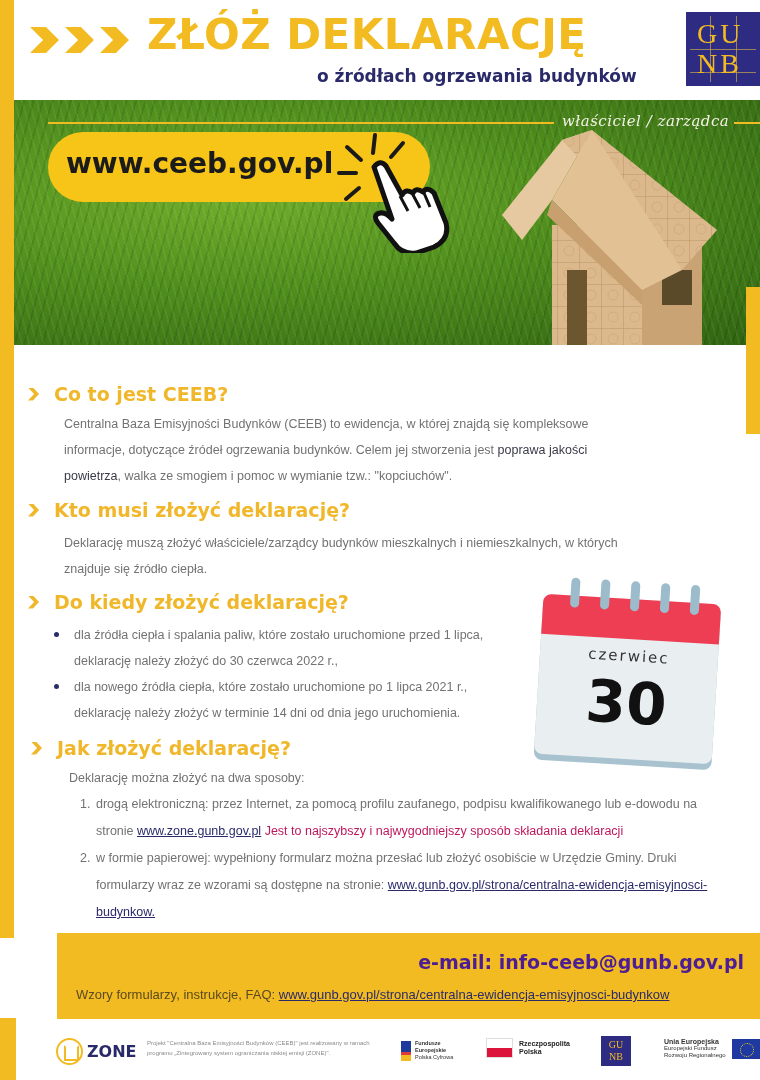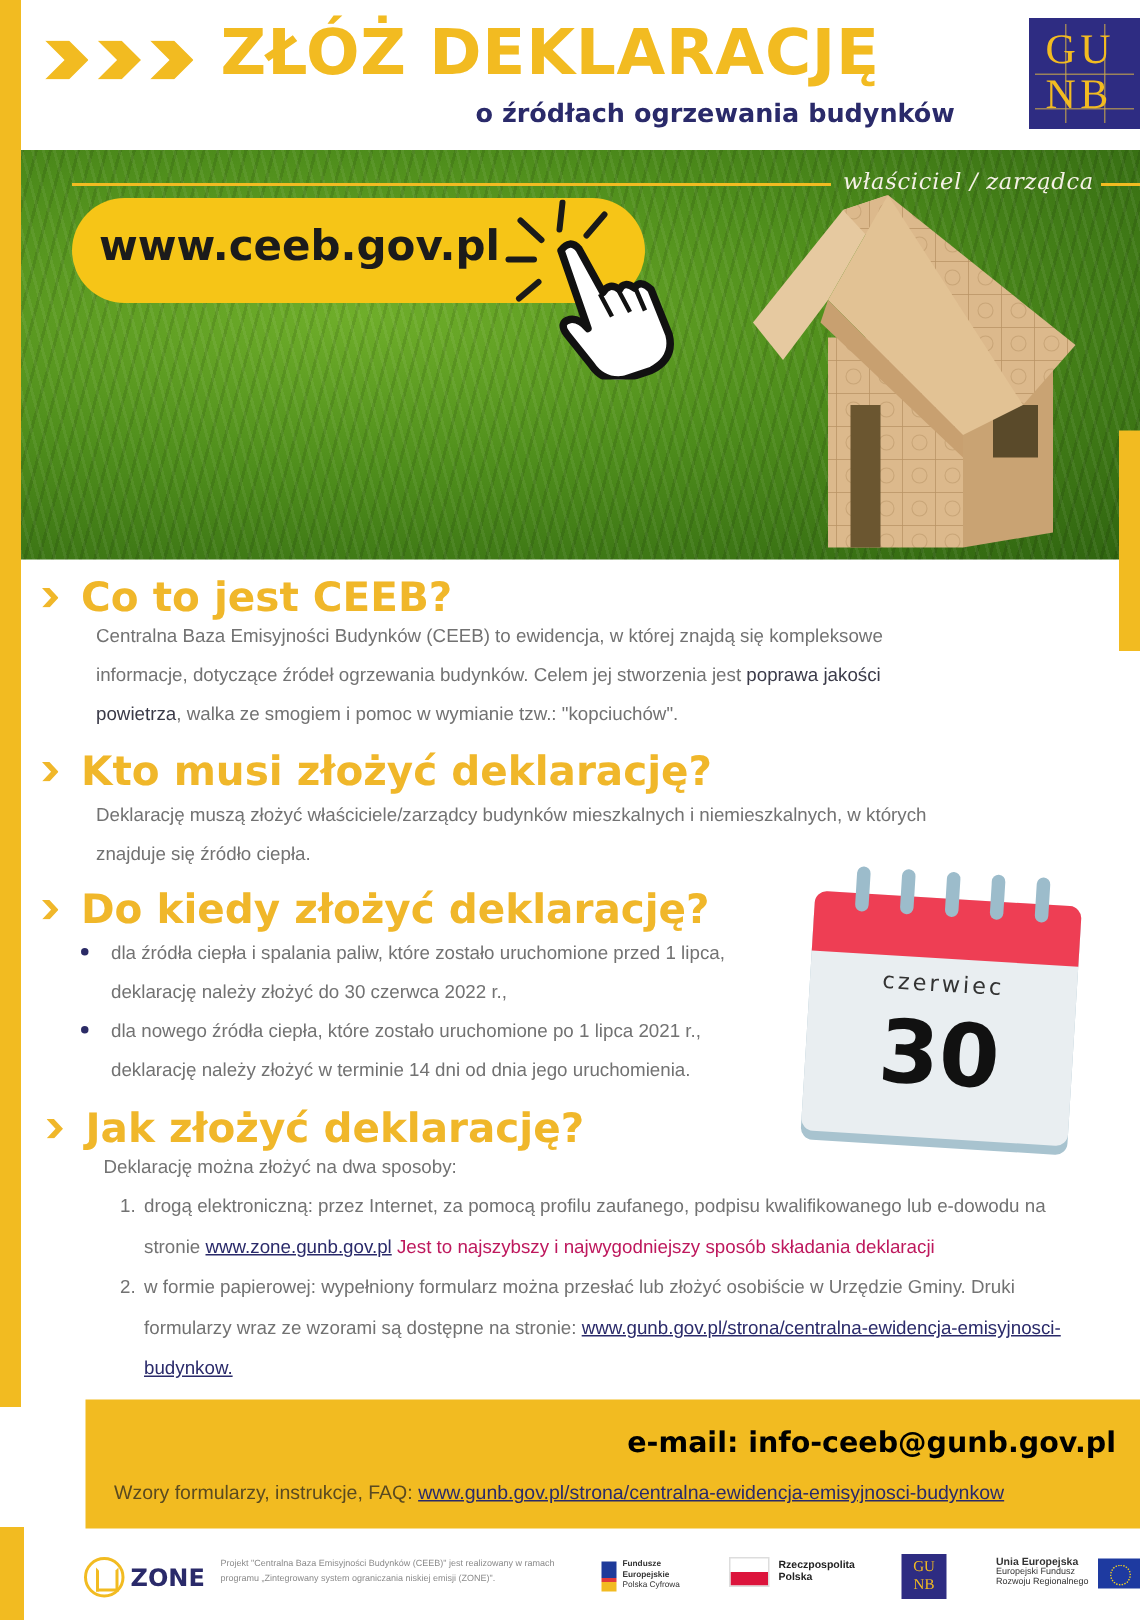--- a/index.html
+++ b/index.html
@@ -18,38 +18,38 @@
   .title { position: absolute; left: 133px; top: 10px; font-family: "DejaVu Sans", sans-serif; font-weight: bold;
     font-size: 42px; color: #f2bb21; letter-spacing: 0.5px; }
   .subtitle { position: absolute; left: 303px; top: 66px; font-family: "DejaVu Sans", sans-serif; font-weight: bold;
     font-size: 17px; color: #2a2a6a; }
   .gunb-logo { position: absolute; left: 672px; top: 12px; width: 74px; height: 74px; background: #2e2c82; overflow: hidden; }
   .gunb-logo .gl-line-v { position: absolute; top: 4px; bottom: 4px; width: 1px; background: #c9a64a; opacity: .7; }
   .gunb-logo .gl-line-h { position: absolute; left: 4px; right: 4px; height: 1px; background: #c9a64a; opacity: .7; }
   .gunb-logo .gl-txt { position: absolute; font-family: "Liberation Serif", serif; color: #f2bb21; font-size: 28px; line-height: 28px; }
 
   
-  .hero { position: absolute; left: 14px; top: 100px; width: 746px; height: 273px; overflow: hidden;
+  .hero { position: absolute; left: 14px; top: 100px; width: 746px; height: 245px; overflow: hidden;
     background:
       repeating-linear-gradient(75deg, rgba(255,255,255,0.06) 0 2px, transparent 2px 7px),
       repeating-linear-gradient(105deg, rgba(0,0,0,0.10) 0 2px, transparent 2px 9px),
       radial-gradient(ellipse at 30% 40%, #6fae2a 0%, #4f8e1c 45%, #2f6410 100%);
   }
   .hero-line { position: absolute; left: 34px; top: 22px; width: 506px; height: 2px; background: #f2bb21; }
   .hero-line-right { position: absolute; left: 720px; top: 22px; width: 26px; height: 2px; background: #f2bb21; }
   .role-label { position: absolute; left: 548px; top: 12px; font-family: "DejaVu Serif", serif; font-style: italic;
     font-size: 15px; color: #f5f1e6; letter-spacing: 0.5px; }
   .url-pill { position: absolute; left: 34px; top: 32px; width: 382px; height: 70px; background: #f6c517;
     border-radius: 35px; }
   .url-text { position: absolute; left: 52px; top: 47px; font-family: "DejaVu Sans", sans-serif; font-weight: bold;
     font-size: 28px; color: #1b1b1b; }
   .hand-icon { position: absolute; left: 320px; top: 33px; width: 130px; height: 120px; }
   .house { position: absolute; left: 478px; top: 30px; width: 230px; height: 240px; }
   .section-h { position: absolute; font-family: "DejaVu Sans", sans-serif; font-weight: bold; color: #f0b72a;
-    font-size: 27px; display: flex; align-items: center; justify-content: center; }
+    font-size: 19px; display: flex; align-items: center; justify-content: center; }
   .section-h .arrow { display: inline-block; width: 11px; height: 13px; margin-right: 15px; background: #f0b72a;
     clip-path: polygon(0 0, 45% 0, 100% 50%, 45% 100%, 0 100%, 55% 50%); }
   .para { position: absolute; font-size: 12.5px; line-height: 26px; color: #727272; }
   .para b { font-weight: normal; color: #3a3a48; }
   .bullets { position: absolute; list-style: none; font-size: 12.5px; line-height: 26px; color: #727272; }
   .bullets li { position: relative; padding-left: 22px; }
   .bullets li::before { content: ""; position: absolute; left: 2px; top: 10px; width: 5px; height: 5px;
     border-radius: 50%; background: #2b2b66; }
   .ol { position: absolute; font-size: 12.5px; line-height: 27px; color: #727272; }
   .ol .item { position: relative; padding-left: 16px; }
@@ -65,21 +65,21 @@
     border-radius: 8px 8px 0 0; }
   .ring { position: absolute; top: 4px; width: 9px; height: 30px; background: #9cbccb; border-radius: 5px; }
   .cal-month { position: absolute; left: 0; width: 190px; top: 70px; text-align: center;
     font-family: "DejaVu Sans", sans-serif; font-size: 15px; letter-spacing: 2px; color: #333; }
   .cal-day { position: absolute; left: 0; width: 190px; top: 92px; text-align: center;
     font-family: "DejaVu Sans", sans-serif; font-weight: bold; font-size: 58px; color: #111; }
 
   
   .contact-band { position: absolute; left: 57px; top: 933px; width: 703px; height: 86px; background: #f2bb21; }
   .email { position: absolute; right: 16px; top: 18px; font-family: "DejaVu Sans", sans-serif; font-weight: bold;
-    font-size: 19px; color: #000000; }
+    font-size: 19px; color: #4c1d95; }
   .faq { position: absolute; left: 19px; top: 54px; font-size: 13px; color: #5a4a20; }
   .faq .link { color: #2a2a6a; }
 
   
   .logos { position: absolute; left: 16px; top: 1020px; width: 744px; height: 60px; }
   .zone-logo { position: absolute; left: 40px; top: 18px; display: flex; align-items: center; }
   .zone-mark { width: 27px; height: 27px; border: 2px solid #f2bb21; border-radius: 50%; position: relative; }
   .zone-mark::after { content: ""; position: absolute; left: 6px; top: 5px; width: 11px; height: 12px;
     border: 2px solid #f2bb21; border-top-color: transparent; }
   .zone-text { margin-left: 4px; font-family: "DejaVu Sans", sans-serif; font-weight: bold; font-size: 16px; color: #2a2a6a; }

